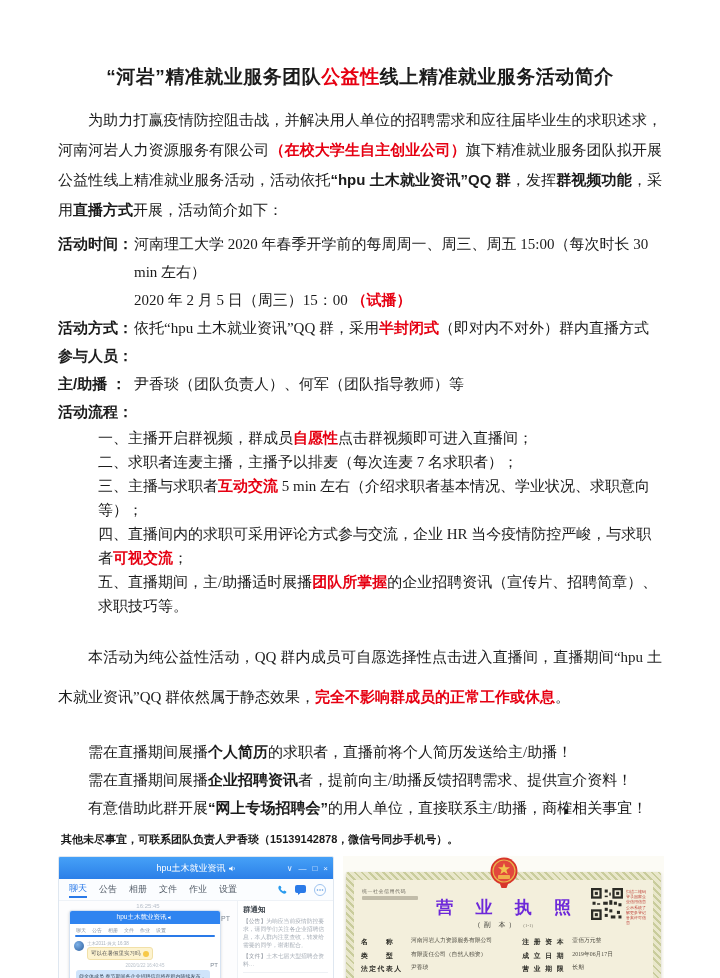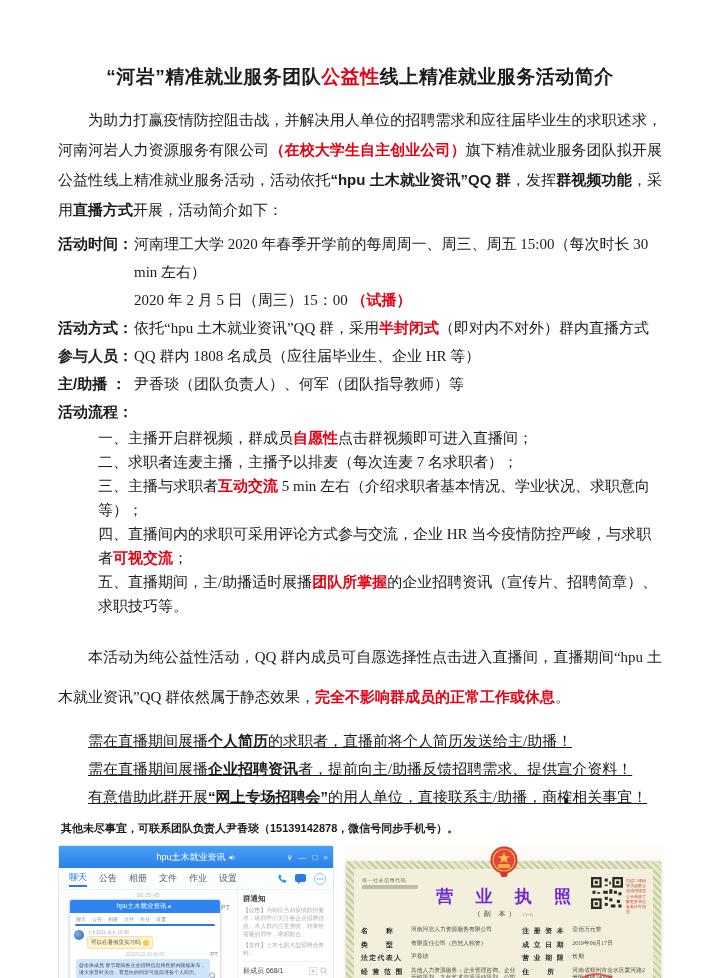--- a/index.html
+++ b/index.html
@@ -10,21 +10,21 @@
   .redbold{font-family:"Liberation Sans",sans-serif;font-weight:bold;color:#e60012;}
   .title{margin:0;padding-top:64px;text-align:center;font-family:"Liberation Sans",sans-serif;
          font-size:19px;font-weight:bold;letter-spacing:.5px;}
   .intro{width:604px;margin:15px auto 0;font-size:15px;line-height:30px;text-align:justify;text-indent:2em;}
   .info{width:604px;margin:5px auto 0;font-size:15px;}
   .info-line{position:relative;padding-left:76px;line-height:28px;min-height:28px;}
   .info-label{position:absolute;left:0;top:0;font-family:"Liberation Sans",sans-serif;font-weight:bold;}
   .flow-item{width:560px;margin-left:98px;font-size:15px;line-height:24px;}
   .para{width:604px;margin:20px auto 0;font-size:15px;line-height:39px;text-align:justify;text-indent:2em;}
   .note-line{width:604px;margin:0 auto;font-size:15px;line-height:27px;text-indent:2em;}
-  .notes-wrap{margin-top:10px;text-decoration:underline;}
+  .notes-wrap{margin-top:21px;}
   .contact{width:620px;margin:10px auto 0;font-size:11px;font-family:"Liberation Sans",sans-serif;
            font-weight:bold;text-indent:1em;}
   
   .media-row{position:relative;margin:9px 0 0 58px;display:flex;align-items:flex-start;}
   
   .qq{width:274px;height:224px;border:1px solid #dfe7f0;border-radius:2px;background:#fff;
       font-family:"Liberation Sans",sans-serif;position:relative;overflow:hidden;flex:none;}
   .qq-titlebar{height:22px;background:linear-gradient(#46a1f7,#2b7fe8);display:flex;align-items:center;
       justify-content:center;color:#fff;font-size:9px;position:relative;}
   .qq-controls{position:absolute;right:5px;top:0;height:22px;display:flex;gap:6px;align-items:center;
@@ -109,21 +109,21 @@
     <div class="info-line">
       <span class="info-label">活动时间：</span><span>河南理工大学 2020 年春季开学前的每周周一、周三、周五 15:00（每次时长 30 min 左右）</span>
     </div>
     <div class="info-line">
       <span>2020 年 2 月 5 日（周三）15：00 </span><span class="redbold">（试播）</span>
     </div>
     <div class="info-line">
       <span class="info-label">活动方式：</span><span>依托“hpu 土木就业资讯”QQ 群，采用</span><span class="redbold">半封闭式</span><span>（即对内不对外）群内直播方式</span>
     </div>
     <div class="info-line">
-      <span class="info-label">参与人员：</span><span>QQ 群内 1808 名成员（应往届毕业生、企业 HR 等）</span>
+      <span class="info-label">参与人员：</span>
     </div>
     <div class="info-line">
       <span class="info-label">主/助播 ：</span><span>尹香琰（团队负责人）、何军（团队指导教师）等</span>
     </div>
     <div class="info-line">
       <span class="info-label">活动流程：</span>
     </div>
   </div>
 
   <div id="flow-list">

